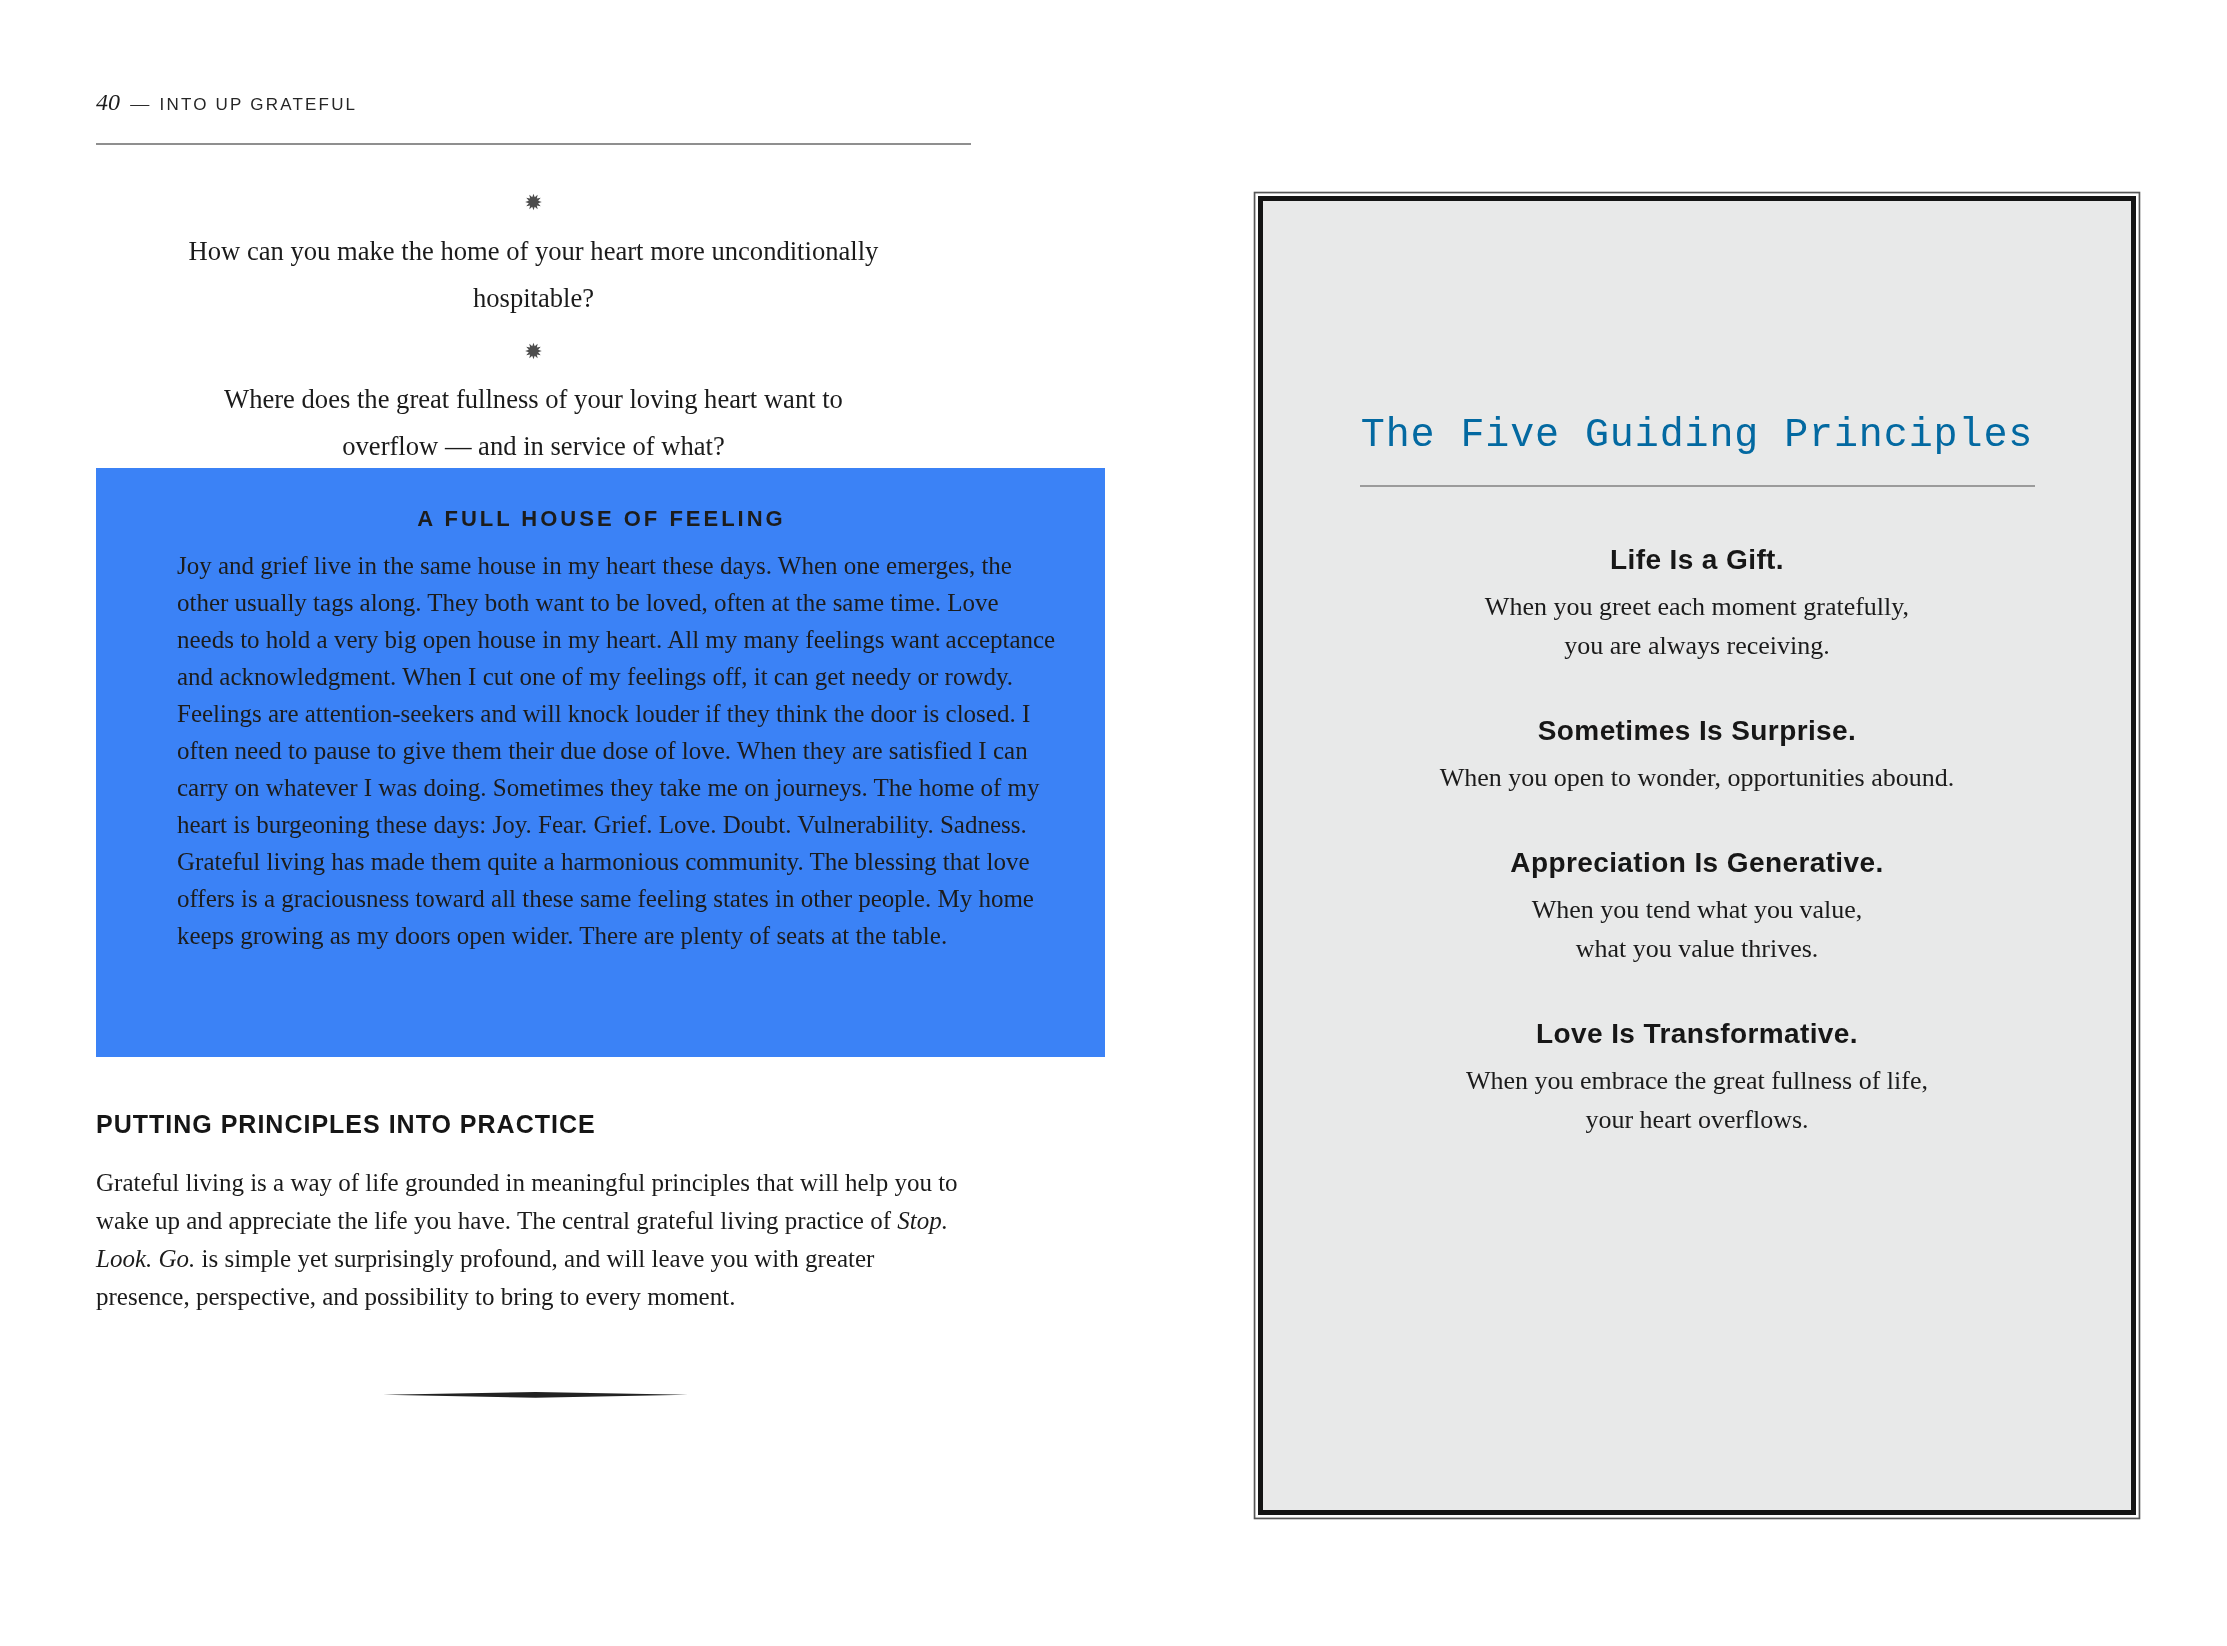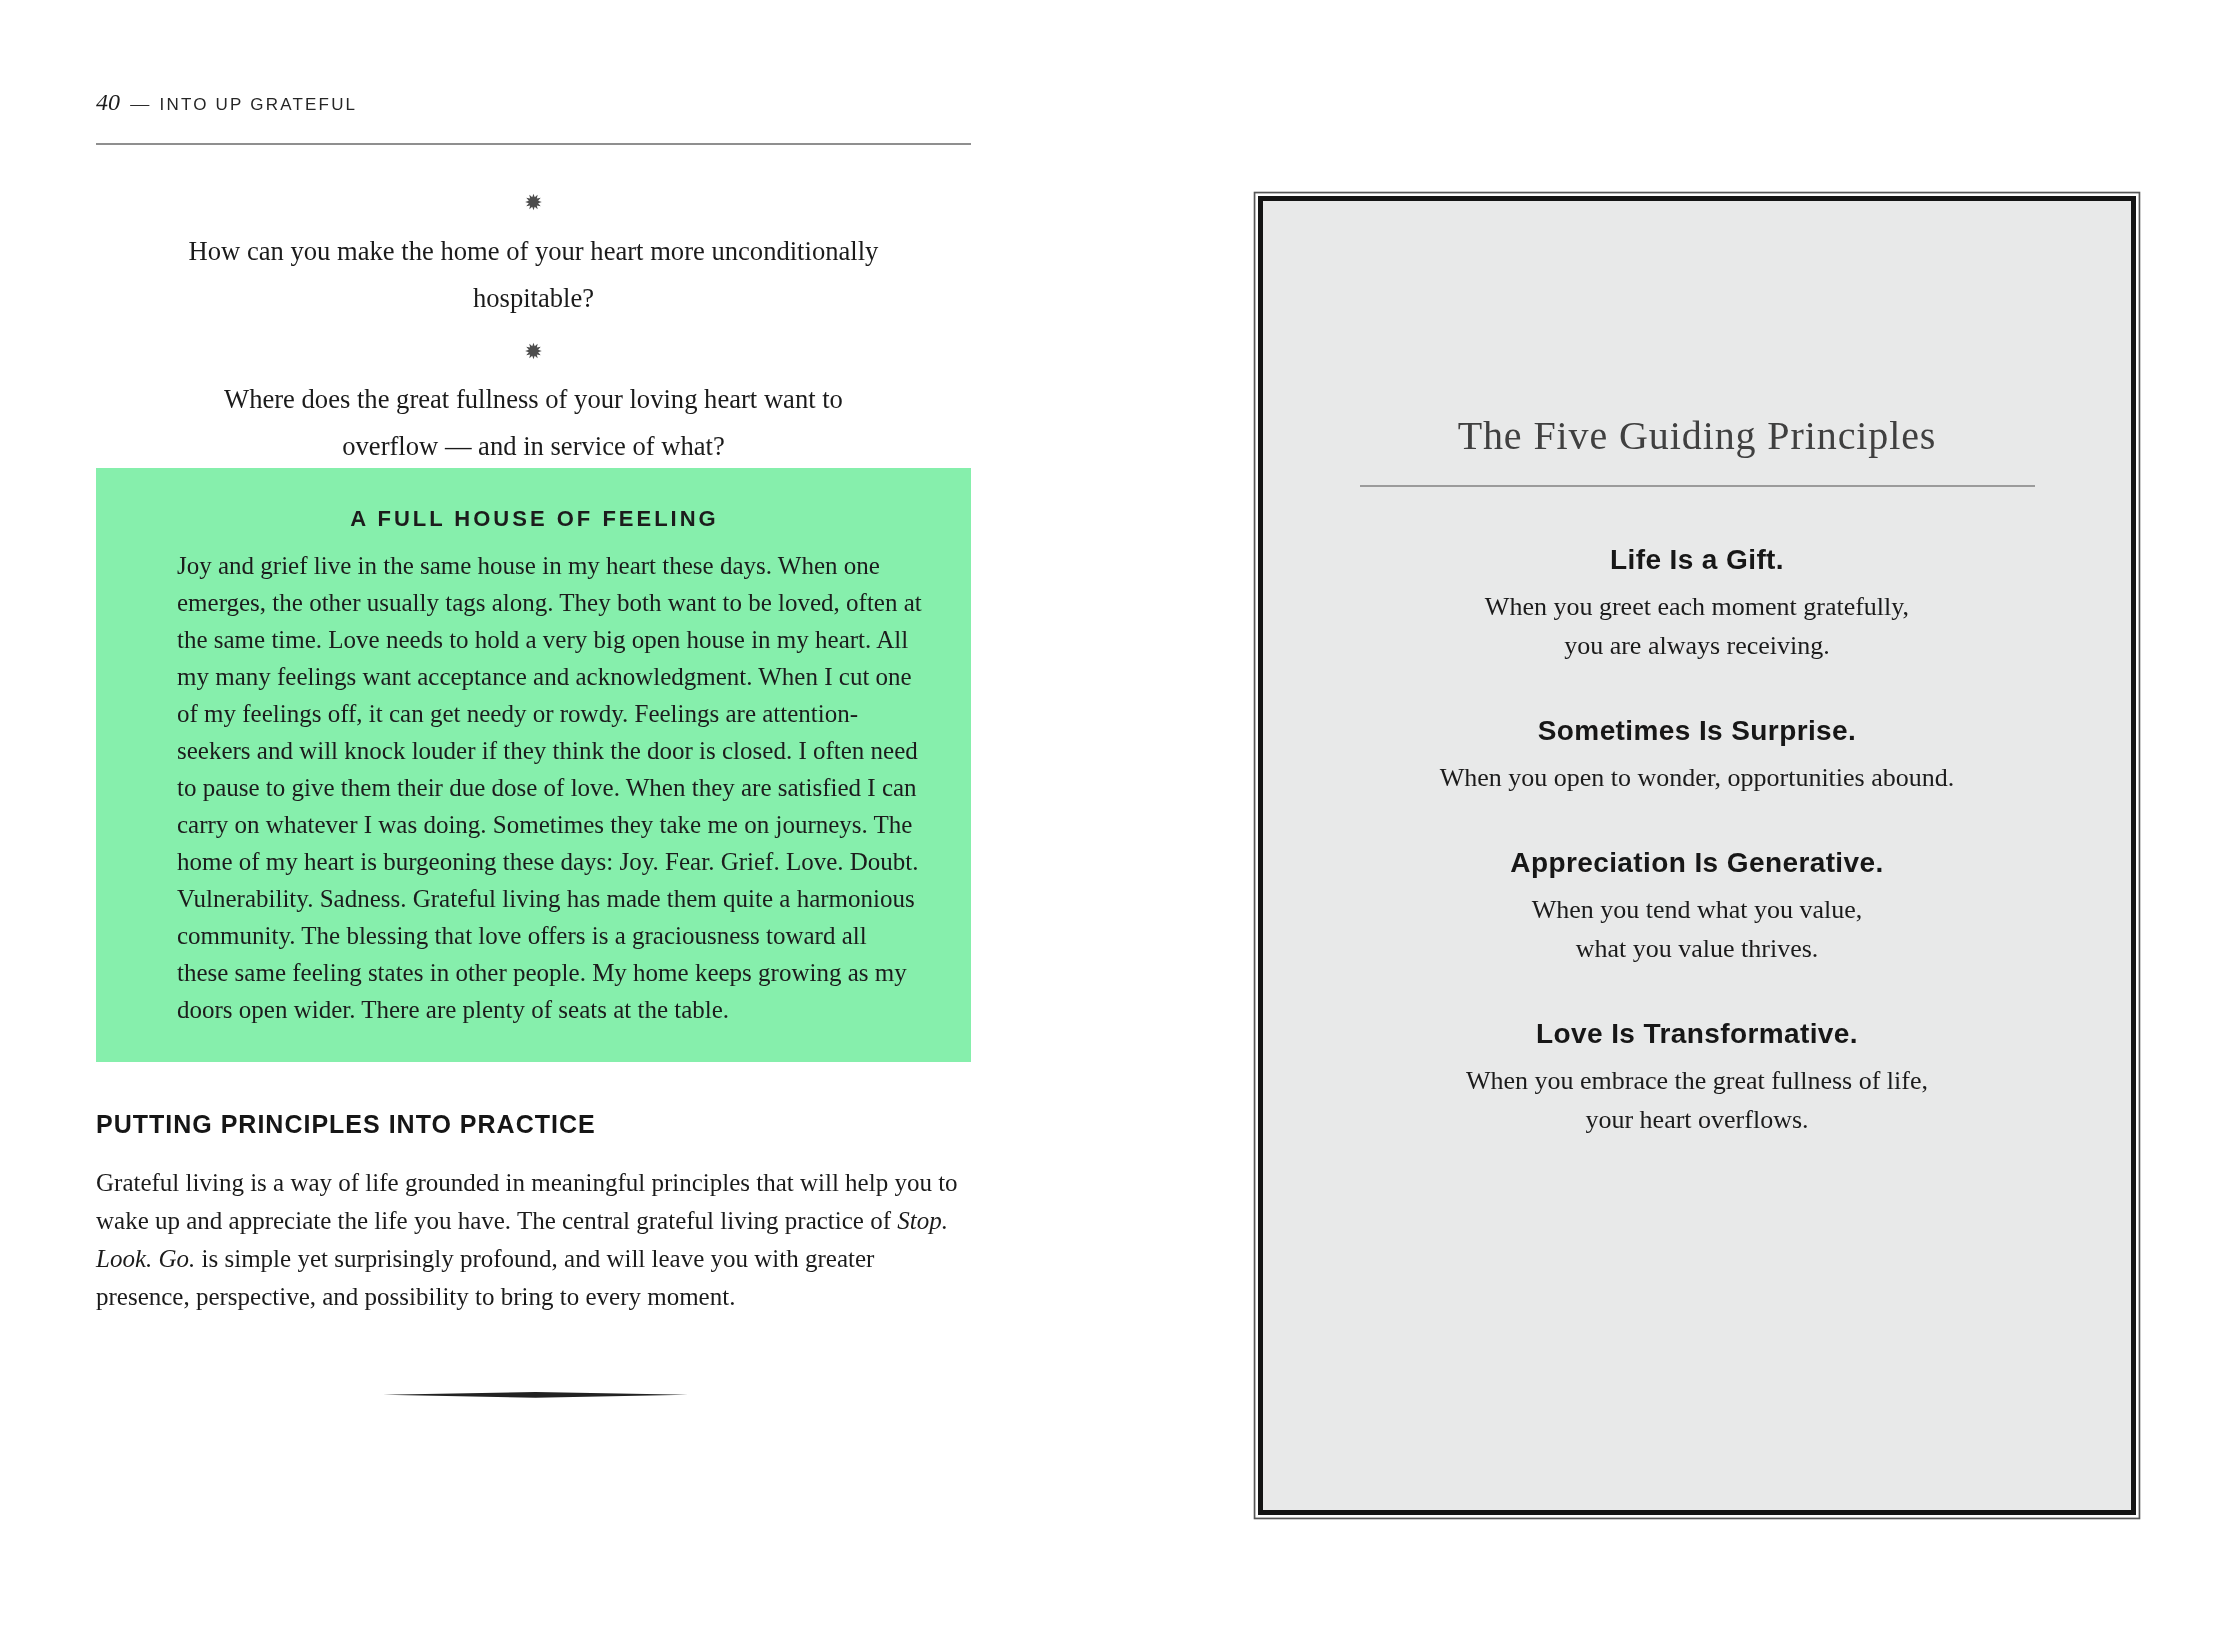--- a/index.html
+++ b/index.html
@@ -45,22 +45,22 @@
     font-size: 22px; line-height: 22px; color: #4d4d4d;
     display: block; margin-bottom: 13.7px;
   }
   .ornament.second { margin-top: 19px; }
   .question {
     font-size: 26.6px; line-height: 47px; color: #1b1b1b;
     white-space: pre-line;
   }
 
   .feeling-box {
-    position: absolute; left: 96px; top: 468px; width: 875px; min-height: 589px;
-    background: #86efac; box-sizing: border-box;
+    position: absolute; left: 96px; top: 468px; width: 1009px; min-height: 589px;
+    background: #3b82f6; box-sizing: border-box;
     padding: 38px 48px 34px 50px;
   }
   .feeling-title {
     text-align: center;
     font-family: "Liberation Sans", sans-serif;
     font-weight: bold; font-size: 22px; letter-spacing: 3px;
     color: #1c1c1c; margin: 0 0 15.4px 0;
   }
   .feeling-body {
     font-size: 25px; line-height: 37px; color: #1c1c1c; text-align: left; margin-left: 31px;
@@ -86,23 +86,23 @@
     position: absolute; left: 144px; top: 196px; width: 878px; height: 1319px;
     box-sizing: border-box;
     background: #e8e9e9;
     border: 5.1px solid #141414;
     box-shadow: 0 0 0 2.6px #ffffff, 0 0 0 4.3px #565656;
     text-align: center;
     overflow: hidden;
   }
   .panel-title {
     margin: 212px 0 8px 0;
-    font-family: Liberation Serif, serif;
+    font-family: Liberation Mono, monospace;
     font-weight: normal;
-    font-size: 40px; letter-spacing: 0.9px; color: #404040;
+    font-size: 40px; letter-spacing: 0.9px; color: #0369a1;
     line-height: 1.15;
   }
   .panel-title-rule {
     width: 675px; height: 1.7px; background: #9b9b9b;
     margin: 26px auto 0 auto;
   }
   .principles-list { margin-top: 55px; }
   .principle { margin-bottom: 48px; }
   .principle-title {
     font-family: "Liberation Sans", sans-serif;

